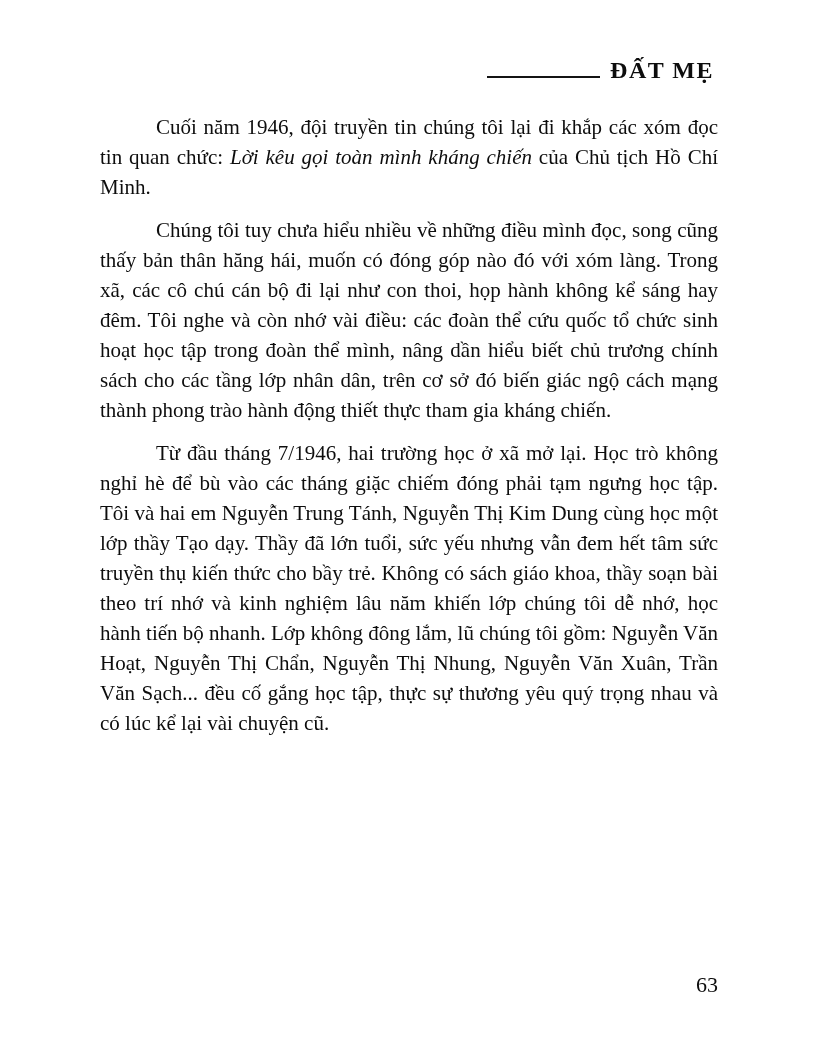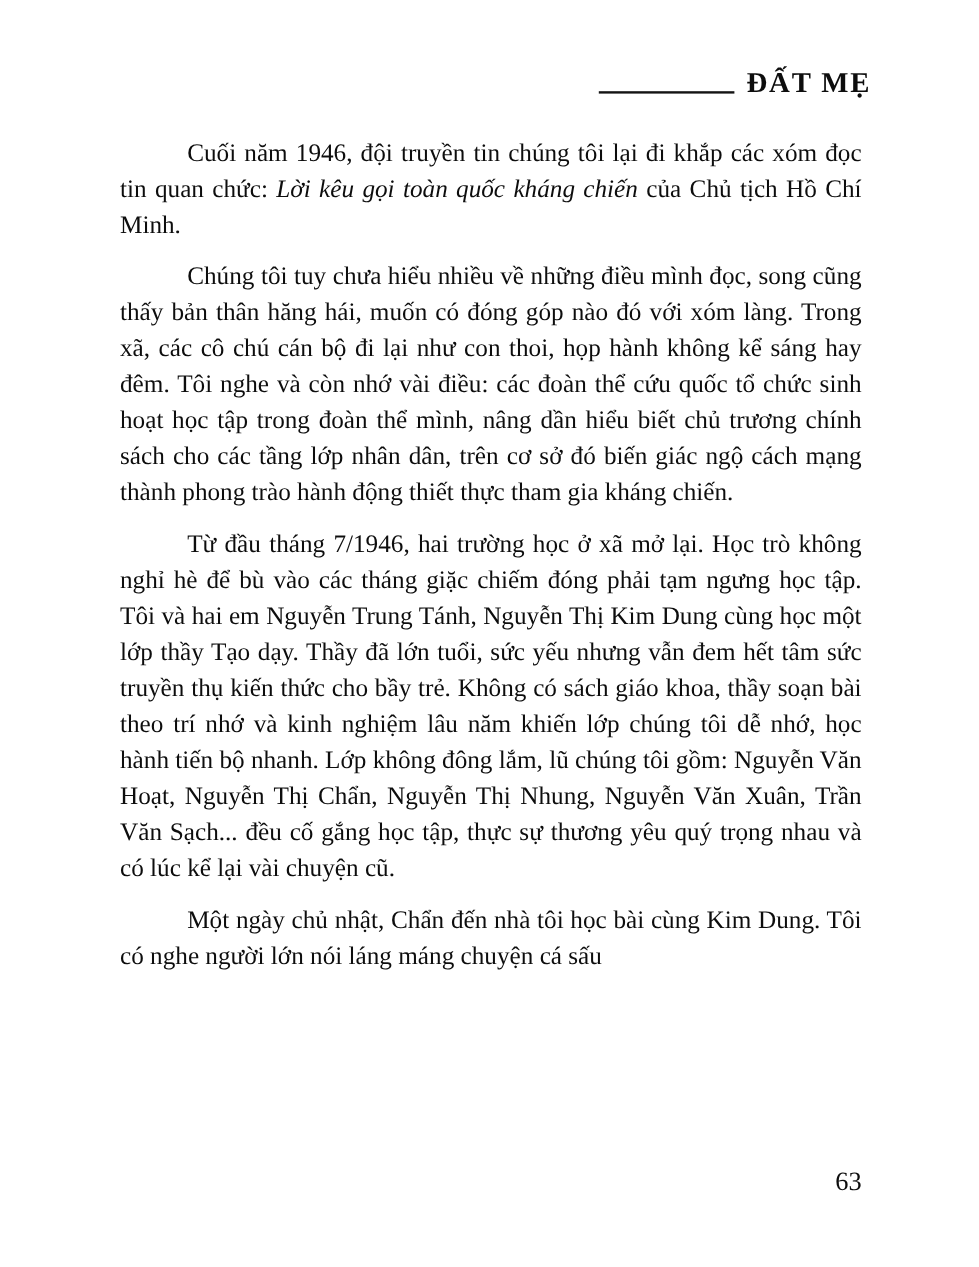--- a/index.html
+++ b/index.html
@@ -12,21 +12,21 @@
     width: 816px;
     height: 1056px;
     background: #ffffff;
     font-family: "Liberation Serif", "DejaVu Serif", serif;
     color: #0d0d0d;
     overflow: hidden;
   }
   .running-header {
     position: absolute;
     top: 58px;
-    left: 108px;
+    left: 96px;
     width: 618px;
     display: flex;
     justify-content: flex-end;
     align-items: flex-end;
     gap: 10px;
   }
   .header-rule {
     width: 113px;
     height: 0;
     border-bottom: 2.5px solid #141414;
@@ -67,21 +67,20 @@
 <body>
 
 <div class="page">
 
   <div class="running-header">
     <div class="header-rule"></div>
     <div class="header-title">ĐẤT MẸ</div>
   </div>
 
   <div class="body-text">
-      <p><span>Cuối năm 1946, đội truyền tin chúng tôi lại đi khắp các xóm đọc tin quan chức: </span><em>Lời kêu gọi toàn quốc kháng chiến</em><span> của Chủ tịch Hồ Chí Minh.</span></p>
+      <p><span>Cuối năm 1946, đội truyền tin chúng tôi lại đi khắp các xóm đọc tin quan chức: </span><em>Lời kêu gọi toàn mình kháng chiến</em><span> của Chủ tịch Hồ Chí Minh.</span></p>
       <p><span>Chúng tôi tuy chưa hiểu nhiều về những điều mình đọc, song cũng thấy bản thân hăng hái, muốn có đóng góp nào đó với xóm làng. Trong xã, các cô chú cán bộ đi lại như con thoi, họp hành không kể sáng hay đêm. Tôi nghe và còn nhớ vài điều: các đoàn thể cứu quốc tổ chức sinh hoạt học tập trong đoàn thể mình, nâng dần hiểu biết chủ trương chính sách cho các tầng lớp nhân dân, trên cơ sở đó biến giác ngộ cách mạng thành phong trào hành động thiết thực tham gia kháng chiến.</span></p>
       <p><span>Từ đầu tháng 7/1946, hai trường học ở xã mở lại. Học trò không nghỉ hè để bù vào các tháng giặc chiếm đóng phải tạm ngưng học tập. Tôi và hai em Nguyễn Trung Tánh, Nguyễn Thị Kim Dung cùng học một lớp thầy Tạo dạy. Thầy đã lớn tuổi, sức yếu nhưng vẫn đem hết tâm sức truyền thụ kiến thức cho bầy trẻ. Không có sách giáo khoa, thầy soạn bài theo trí nhớ và kinh nghiệm lâu năm khiến lớp chúng tôi dễ nhớ, học hành tiến bộ nhanh. Lớp không đông lắm, lũ chúng tôi gồm: Nguyễn Văn Hoạt, Nguyễn Thị Chẩn, Nguyễn Thị Nhung, Nguyễn Văn Xuân, Trần Văn Sạch... đều cố gắng học tập, thực sự thương yêu quý trọng nhau và có lúc kể lại vài chuyện cũ.</span></p>
-      <p><span>Một ngày chủ nhật, Chẩn đến nhà tôi học bài cùng Kim Dung. Tôi có nghe người lớn nói láng máng chuyện cá sấu</span></p>
     </div>
 
   <div class="page-number">63</div>
 
 </div>
 
 </body></html>

